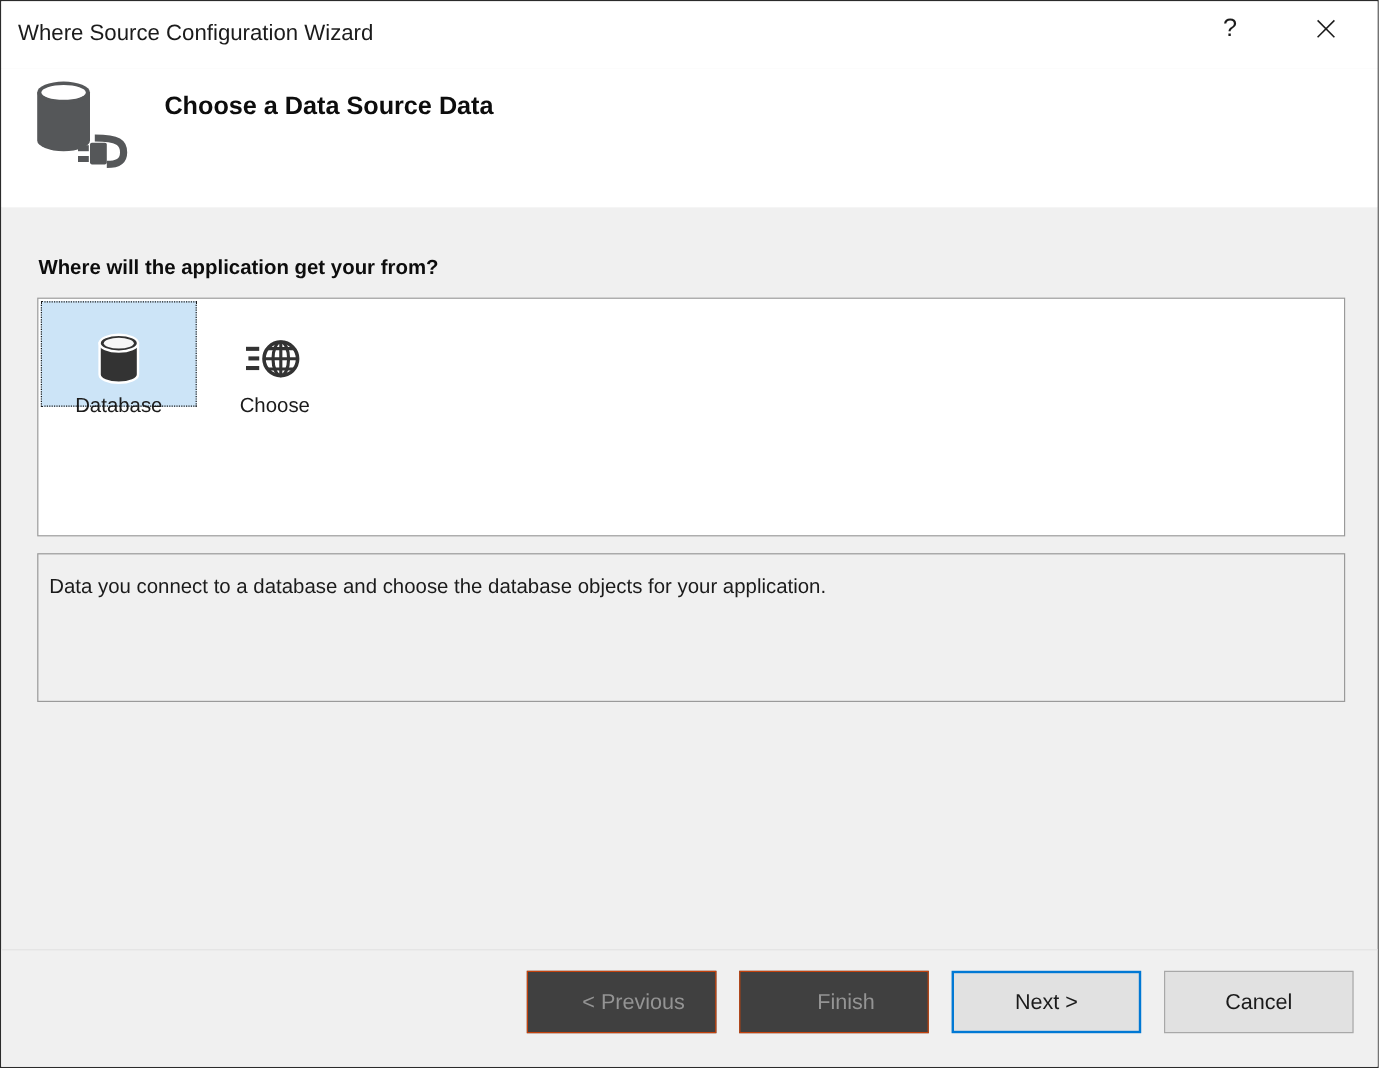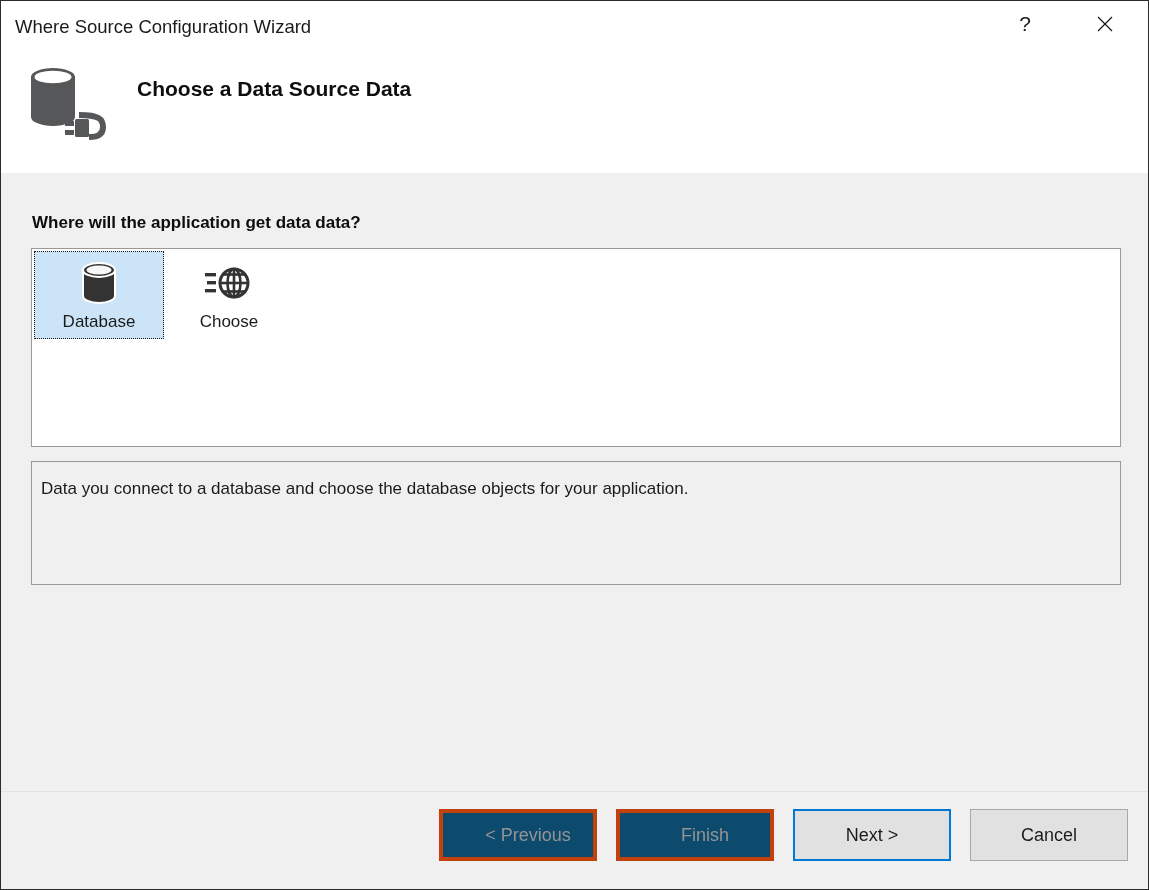--- a/index.html
+++ b/index.html
@@ -129,21 +129,21 @@
     align-items: flex-start;
   }
   .source-item {
     width: 130px;
     height: 88px;
     box-sizing: border-box;
     display: flex;
     flex-direction: column;
     align-items: center;
     justify-content: flex-start;
-    padding-top: 8px;
+    padding-top: 24px;
     cursor: pointer;
     background: transparent;
     border: 1px solid transparent;
   }
   .source-item.selected {
     background: #cce4f7;
     border: 1px dotted #1b1b1b;
   }
   .source-icon {
     width: 52px;
@@ -204,22 +204,22 @@
     box-sizing: border-box;
     font-family: "Liberation Sans", sans-serif;
     font-size: 18px;
     color: #1b1b1b;
     background: #e1e1e1;
     border: 1px solid #a8a8a8;
     cursor: pointer;
     padding: 0;
   }
   .wiz-btn.disabled {
-    background: #0c4a6e;
-    border: 4px solid #c2410c;
+    background: #404040;
+    border: 1px solid #c2410c;
     color: #949494;
     cursor: default;
     padding-left: 20px;
   }
   .wiz-btn.focused {
     border: 2px solid #0078d4;
   }
 </style>
 </head>
 <body>
@@ -254,21 +254,21 @@
 
         <rect x="42" y="58" width="9" height="5" fill="#555759"></rect>
         <rect x="42" y="67" width="9" height="5" fill="#555759"></rect>
       </svg>
     </div>
     <div class="header-title">Choose a Data Source Data</div>
   </div>
 
   <div class="body-area">
 
-    <div class="question">Where will the application get data data?</div>
+    <div class="question">Where will the application get your from?</div>
 
     <div class="source-panel">
       <div class="source-list">
 
         <div class="source-item selected">
           <span class="source-icon">
             <svg width="52" height="48" viewBox="0 0 52 48" aria-hidden="true">
               <path d="M10 10 L10 36 A16 7 0 0 0 42 36 L42 10 Z" fill="#333333" stroke="#ffffff" stroke-width="2"></path>
               <ellipse cx="26" cy="10" rx="16" ry="7" fill="#333333" stroke="#ffffff" stroke-width="2"></ellipse>
               <ellipse cx="26" cy="10" rx="12.5" ry="4.5" fill="#f7f7f7"></ellipse>

